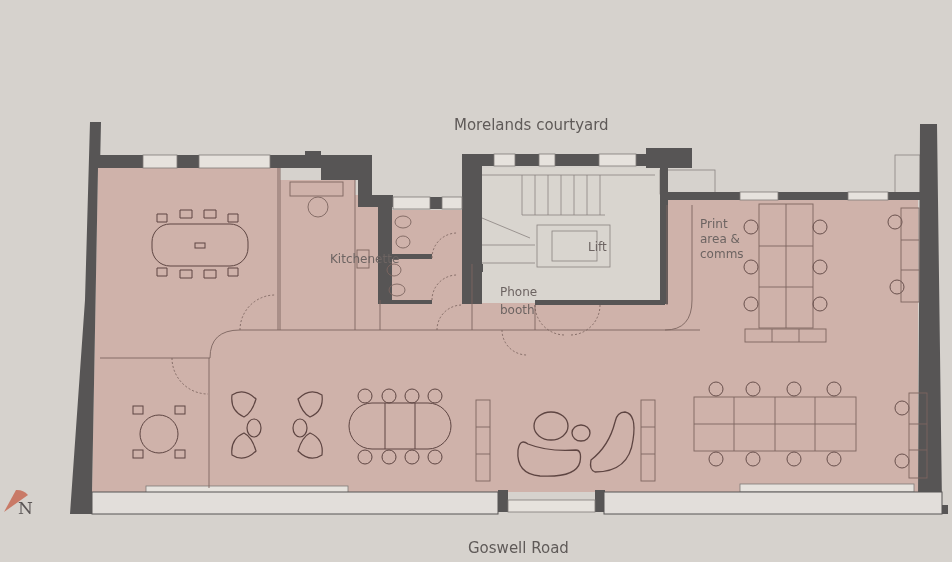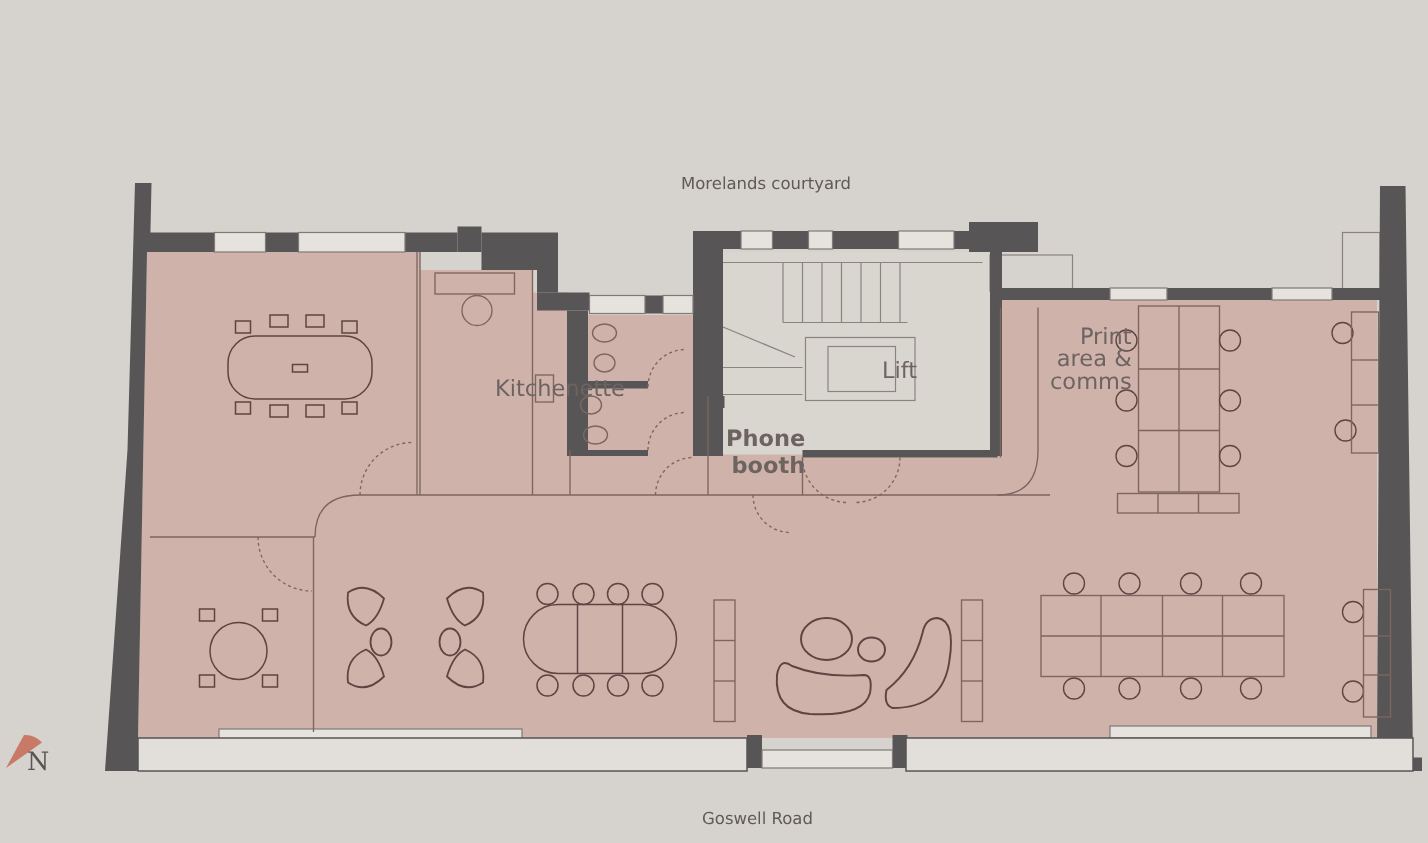--- a/index.html
+++ b/index.html
@@ -1,19 +1,19 @@
 <!DOCTYPE html>
 <html><head>
 <meta charset="utf-8">
 <style>
   html,body{margin:0;padding:0;}
   body{width:952px;height:562px;background:#d6d2cd;overflow:hidden;position:relative;font-family:"DejaVu Sans","Liberation Sans",sans-serif;}
   svg{position:absolute;left:0;top:0;}
-  .lbl{position:absolute;color:#6d6462;font-size:15px;text-align:right;line-height:18px;white-space:pre-line;}
-  .street{position:absolute;color:#5f5a58;font-size:11px;white-space:nowrap;}
+  .lbl{position:absolute;color:#6d6462;font-size:12px;text-align:left;line-height:18px;white-space:pre-line;}
+  .street{position:absolute;color:#5f5a58;font-size:15px;white-space:nowrap;}
   .north-n{position:absolute;left:18px;top:498px;font-size:17px;color:#5a5555;font-family:"DejaVu Serif",serif;}
 </style>
 </head>
 <body>
 
 <svg width="952" height="562" viewBox="0 0 952 562">
 
   <g>
     <polygon fill="#cfb2aa" points="108,168 280,168 280,180 355,180 355,195 378,195 378,210 462,210 462,220 480,220 480,300 535,300 535,305 662,305 662,198 918,198 918,492 92,492 98,168"></polygon>
   </g>
@@ -231,20 +231,20 @@
       <line x1="909" y1="450" x2="927" y2="450"></line>
   </g>
 
   <path d="M4,512 L16,490 A15,15 0 0 1 28,495 Z" fill="#c97a67"></path>
 </svg>
 
 <div class="street" style="left:454px;top:116px;">Morelands courtyard</div>
 <div class="street" style="left:468px;top:539px;">Goswell Road</div>
 
 <div class="lbl" style="left:286px;top:250px;margin-left:44px;">Kitchenette</div>
-<div class="lbl" style="left:484px;top:283px;font-weight:bold;">Phone
+<div class="lbl" style="left:500px;top:283px;">Phone
 booth</div>
 <div class="lbl" style="left:588px;top:238px;">Lift</div>
 <div class="lbl" style="left:700px;top:217px;line-height:15px;">Print
 area &amp;
 comms</div>
 
 <div class="north-n">N</div>
 
 </body></html>

